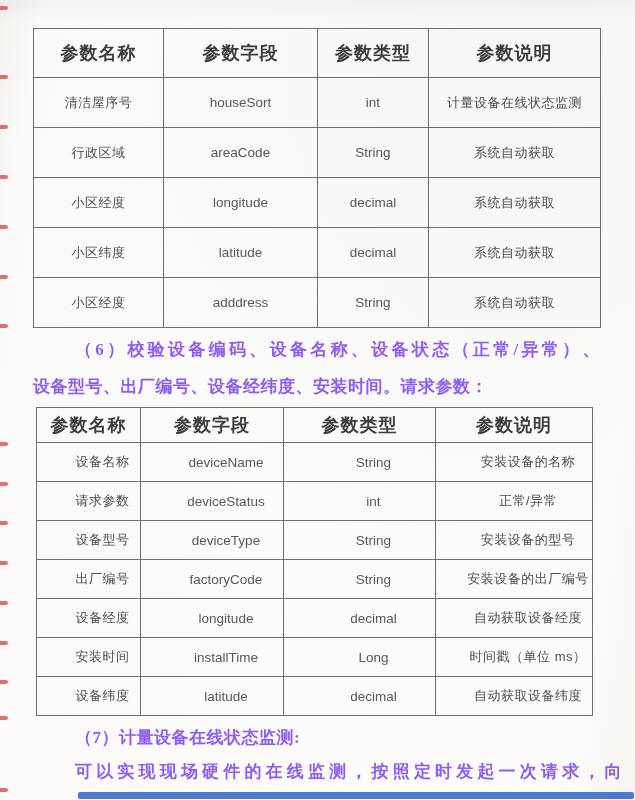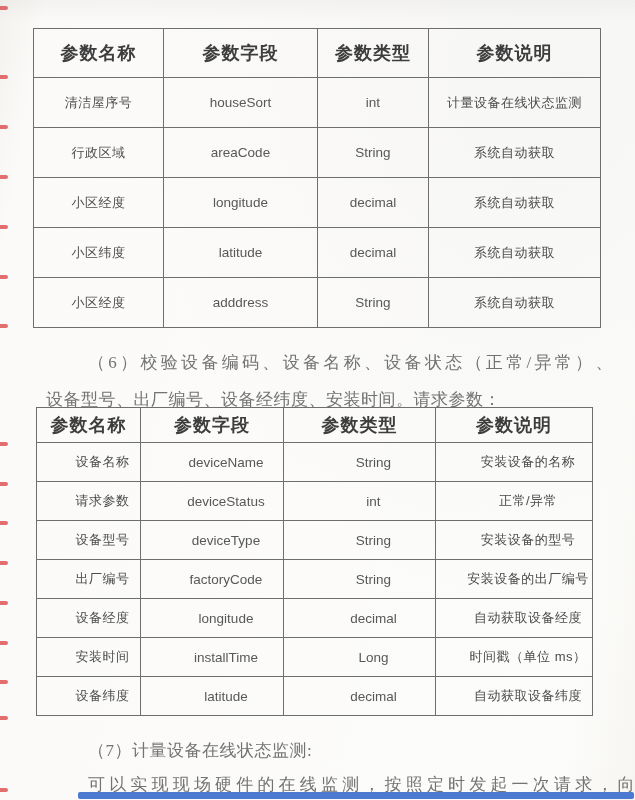--- a/index.html
+++ b/index.html
@@ -26,23 +26,23 @@
   }
   #table1 { left:33px; top:28px; width:567px; }
   #table1 th { height:48px; }
   #table1 td { height:49px; }
   #table2 { left:36px; top:407px; width:556px; }
   #table2 th { height:34px; }
   #table2 td { height:38px;padding-left:28px; }
   td.c0, td.c3 { font-size:13px; color:#4c4c4c; letter-spacing:0.5px; }
   td.c1, td.c2 { font-size:13.5px; color:#585858; }
   .para {
-    position:absolute; left:33px; width:567px; margin:13px;
+    position:absolute; left:33px; width:567px; margin:0;
     font-family:"Liberation Serif", serif; font-size:17px; line-height:24px;
-    color:#737373; letter-spacing:0.5px;
+    color:#8b5cf6; letter-spacing:0.5px;font-weight:bold;
   }
   #p6l1 { top:338px; text-indent:42px; text-align:justify; text-align-last:justify; }
   #p6l2 { top:375px; }
   #p7   { top:726px; text-indent:42px; }
   #p8   { top:760px; text-indent:42px; width:589px; text-align:justify; text-align-last:justify; }
   .edge-mark {
     position:absolute; left:0; width:8px; height:4px;
     opacity:0.8; border-radius:0 2px 2px 0; pointer-events:none;
   }
   #progress-bar {

